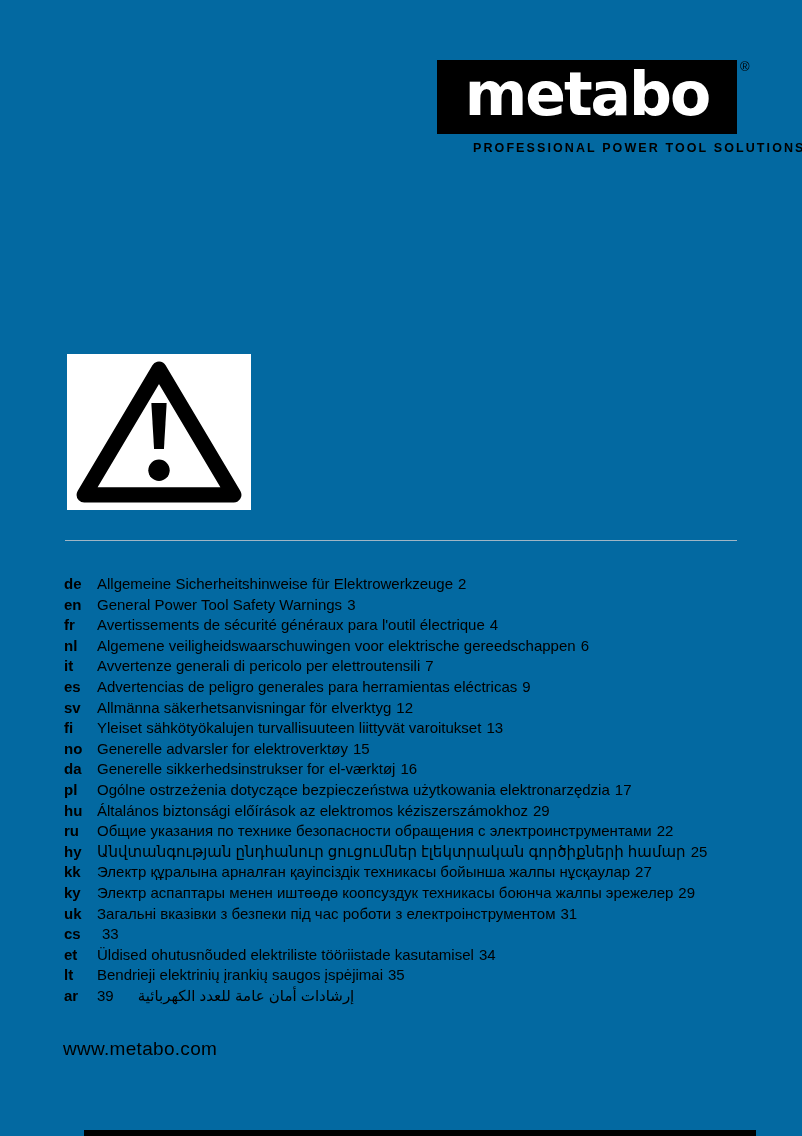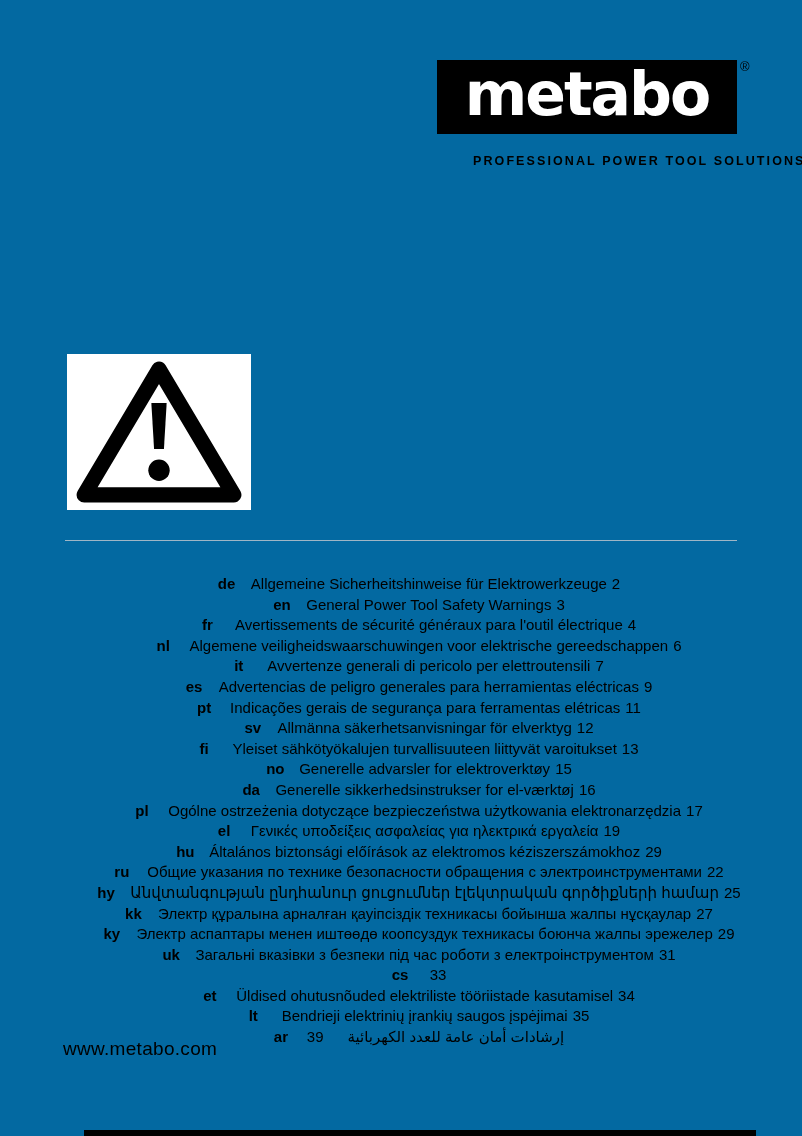--- a/index.html
+++ b/index.html
@@ -37,21 +37,21 @@
     line-height: 1;
     letter-spacing: -2px;
     transform: translateY(-3px);
   }
   .reg-mark {
     font-size: 13px;
     margin-left: 3px;
     line-height: 1;
   }
   .tagline {
-    margin-top: 20px;
+    margin-top: 7px;
     width: 300px;
     font-weight: bold;
     font-size: 12.5px;
     letter-spacing: 2.1px;
     white-space: nowrap;
     padding-left: 36px;
   }
 
   
   .warning-box {
@@ -83,21 +83,20 @@
     left: 64px;
     top: 574px;
     width: 710px;
     font-size: 15px;
   }
   .toc-row {
     display: flex;
     align-items: baseline;
     line-height: 20.6px;
     white-space: nowrap;
-    justify-content: center;
   }
   .toc-code {
     font-weight: bold;
     flex: 0 0 33px;
     width: 33px;
   }
   .toc-page { margin-left: 5px; }
 
   
   .website {
@@ -166,25 +165,20 @@
     <span class="toc-code">it</span>
     <span class="toc-title">Avvertenze generali di pericolo per elettroutensili</span>
     <span class="toc-page">7</span>
   </div>
       <div class="toc-row">
     <span class="toc-code">es</span>
     <span class="toc-title">Advertencias de peligro generales para herramientas eléctricas</span>
     <span class="toc-page">9</span>
   </div>
       <div class="toc-row">
-    <span class="toc-code">pt</span>
-    <span class="toc-title">Indicações gerais de segurança para ferramentas elétricas</span>
-    <span class="toc-page">11</span>
-  </div>
-      <div class="toc-row">
     <span class="toc-code">sv</span>
     <span class="toc-title">Allmänna säkerhetsanvisningar för elverktyg</span>
     <span class="toc-page">12</span>
   </div>
       <div class="toc-row">
     <span class="toc-code">fi</span>
     <span class="toc-title">Yleiset sähkötyökalujen turvallisuuteen liittyvät varoitukset</span>
     <span class="toc-page">13</span>
   </div>
       <div class="toc-row">
@@ -196,25 +190,20 @@
     <span class="toc-code">da</span>
     <span class="toc-title">Generelle sikkerhedsinstrukser for el-værktøj</span>
     <span class="toc-page">16</span>
   </div>
       <div class="toc-row">
     <span class="toc-code">pl</span>
     <span class="toc-title">Ogólne ostrzeżenia dotyczące bezpieczeństwa użytkowania elektronarzędzia</span>
     <span class="toc-page">17</span>
   </div>
       <div class="toc-row">
-    <span class="toc-code">el</span>
-    <span class="toc-title">Γενικές υποδείξεις ασφαλείας για ηλεκτρικά εργαλεία</span>
-    <span class="toc-page">19</span>
-  </div>
-      <div class="toc-row">
     <span class="toc-code">hu</span>
     <span class="toc-title">Általános biztonsági előírások az elektromos kéziszerszámokhoz</span>
     <span class="toc-page">29</span>
   </div>
       <div class="toc-row">
     <span class="toc-code">ru</span>
     <span class="toc-title">Общие указания по технике безопасности обращения с электроинструментами</span>
     <span class="toc-page">22</span>
   </div>
       <div class="toc-row">

